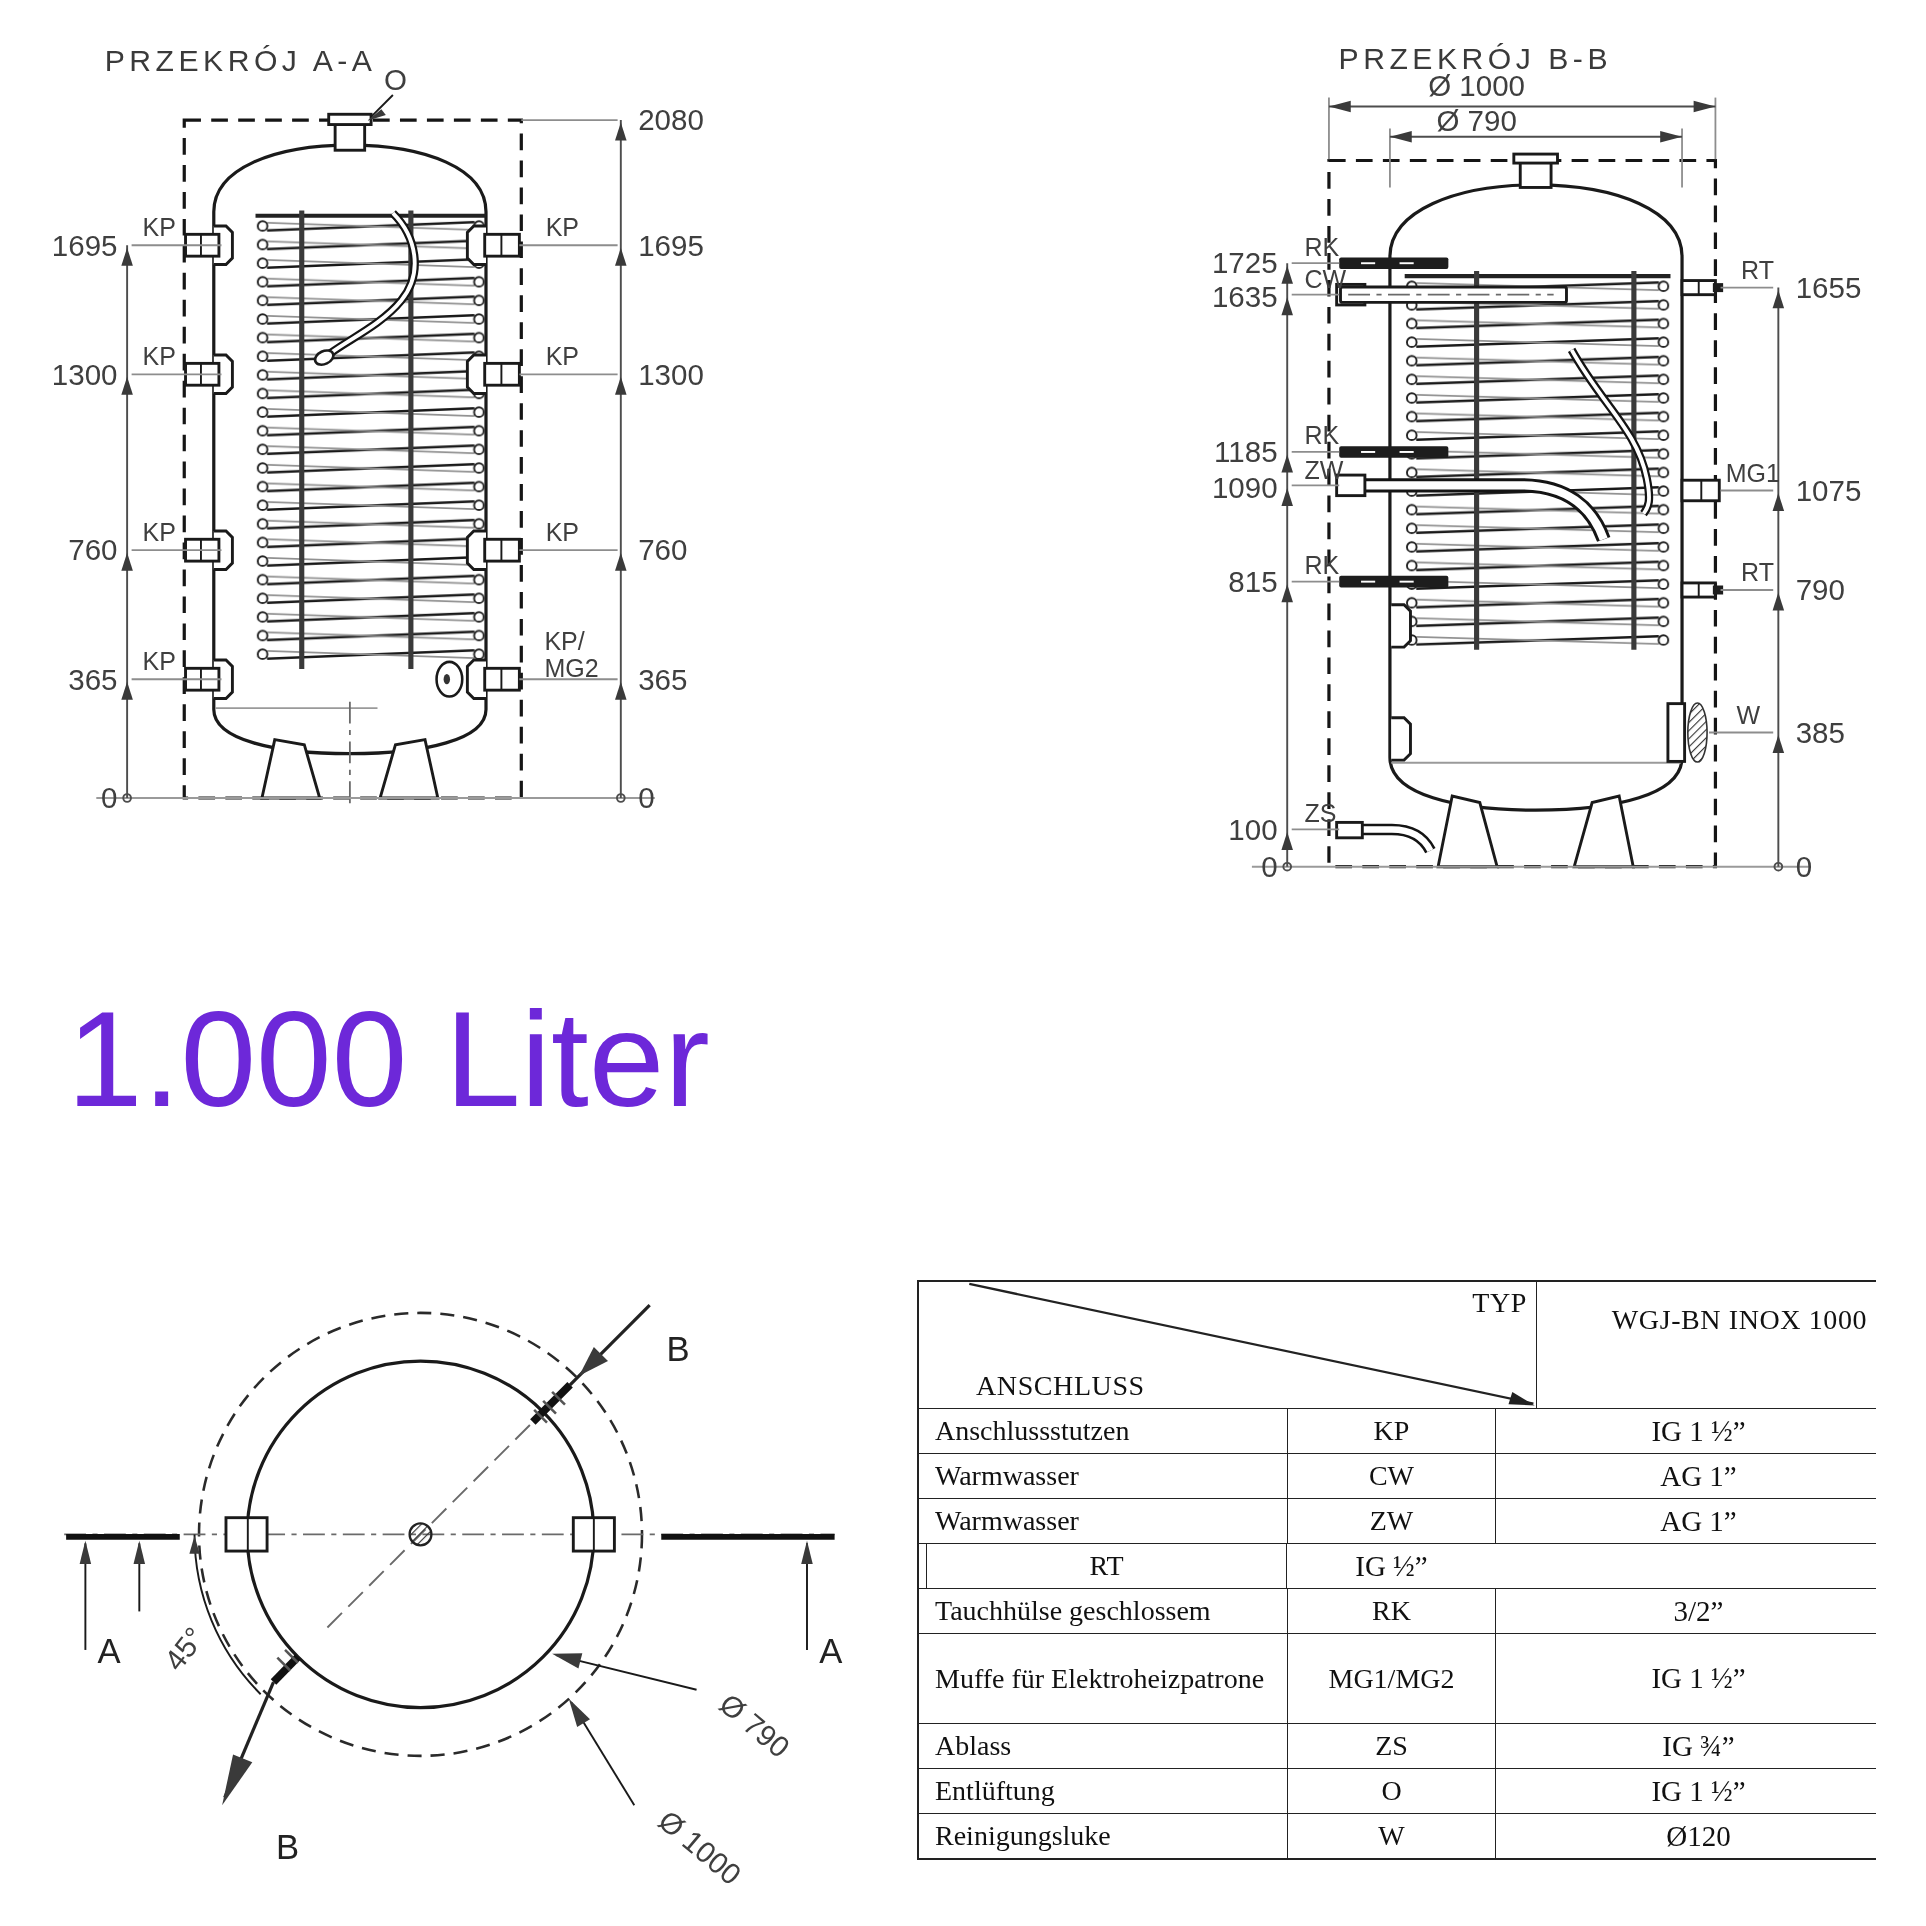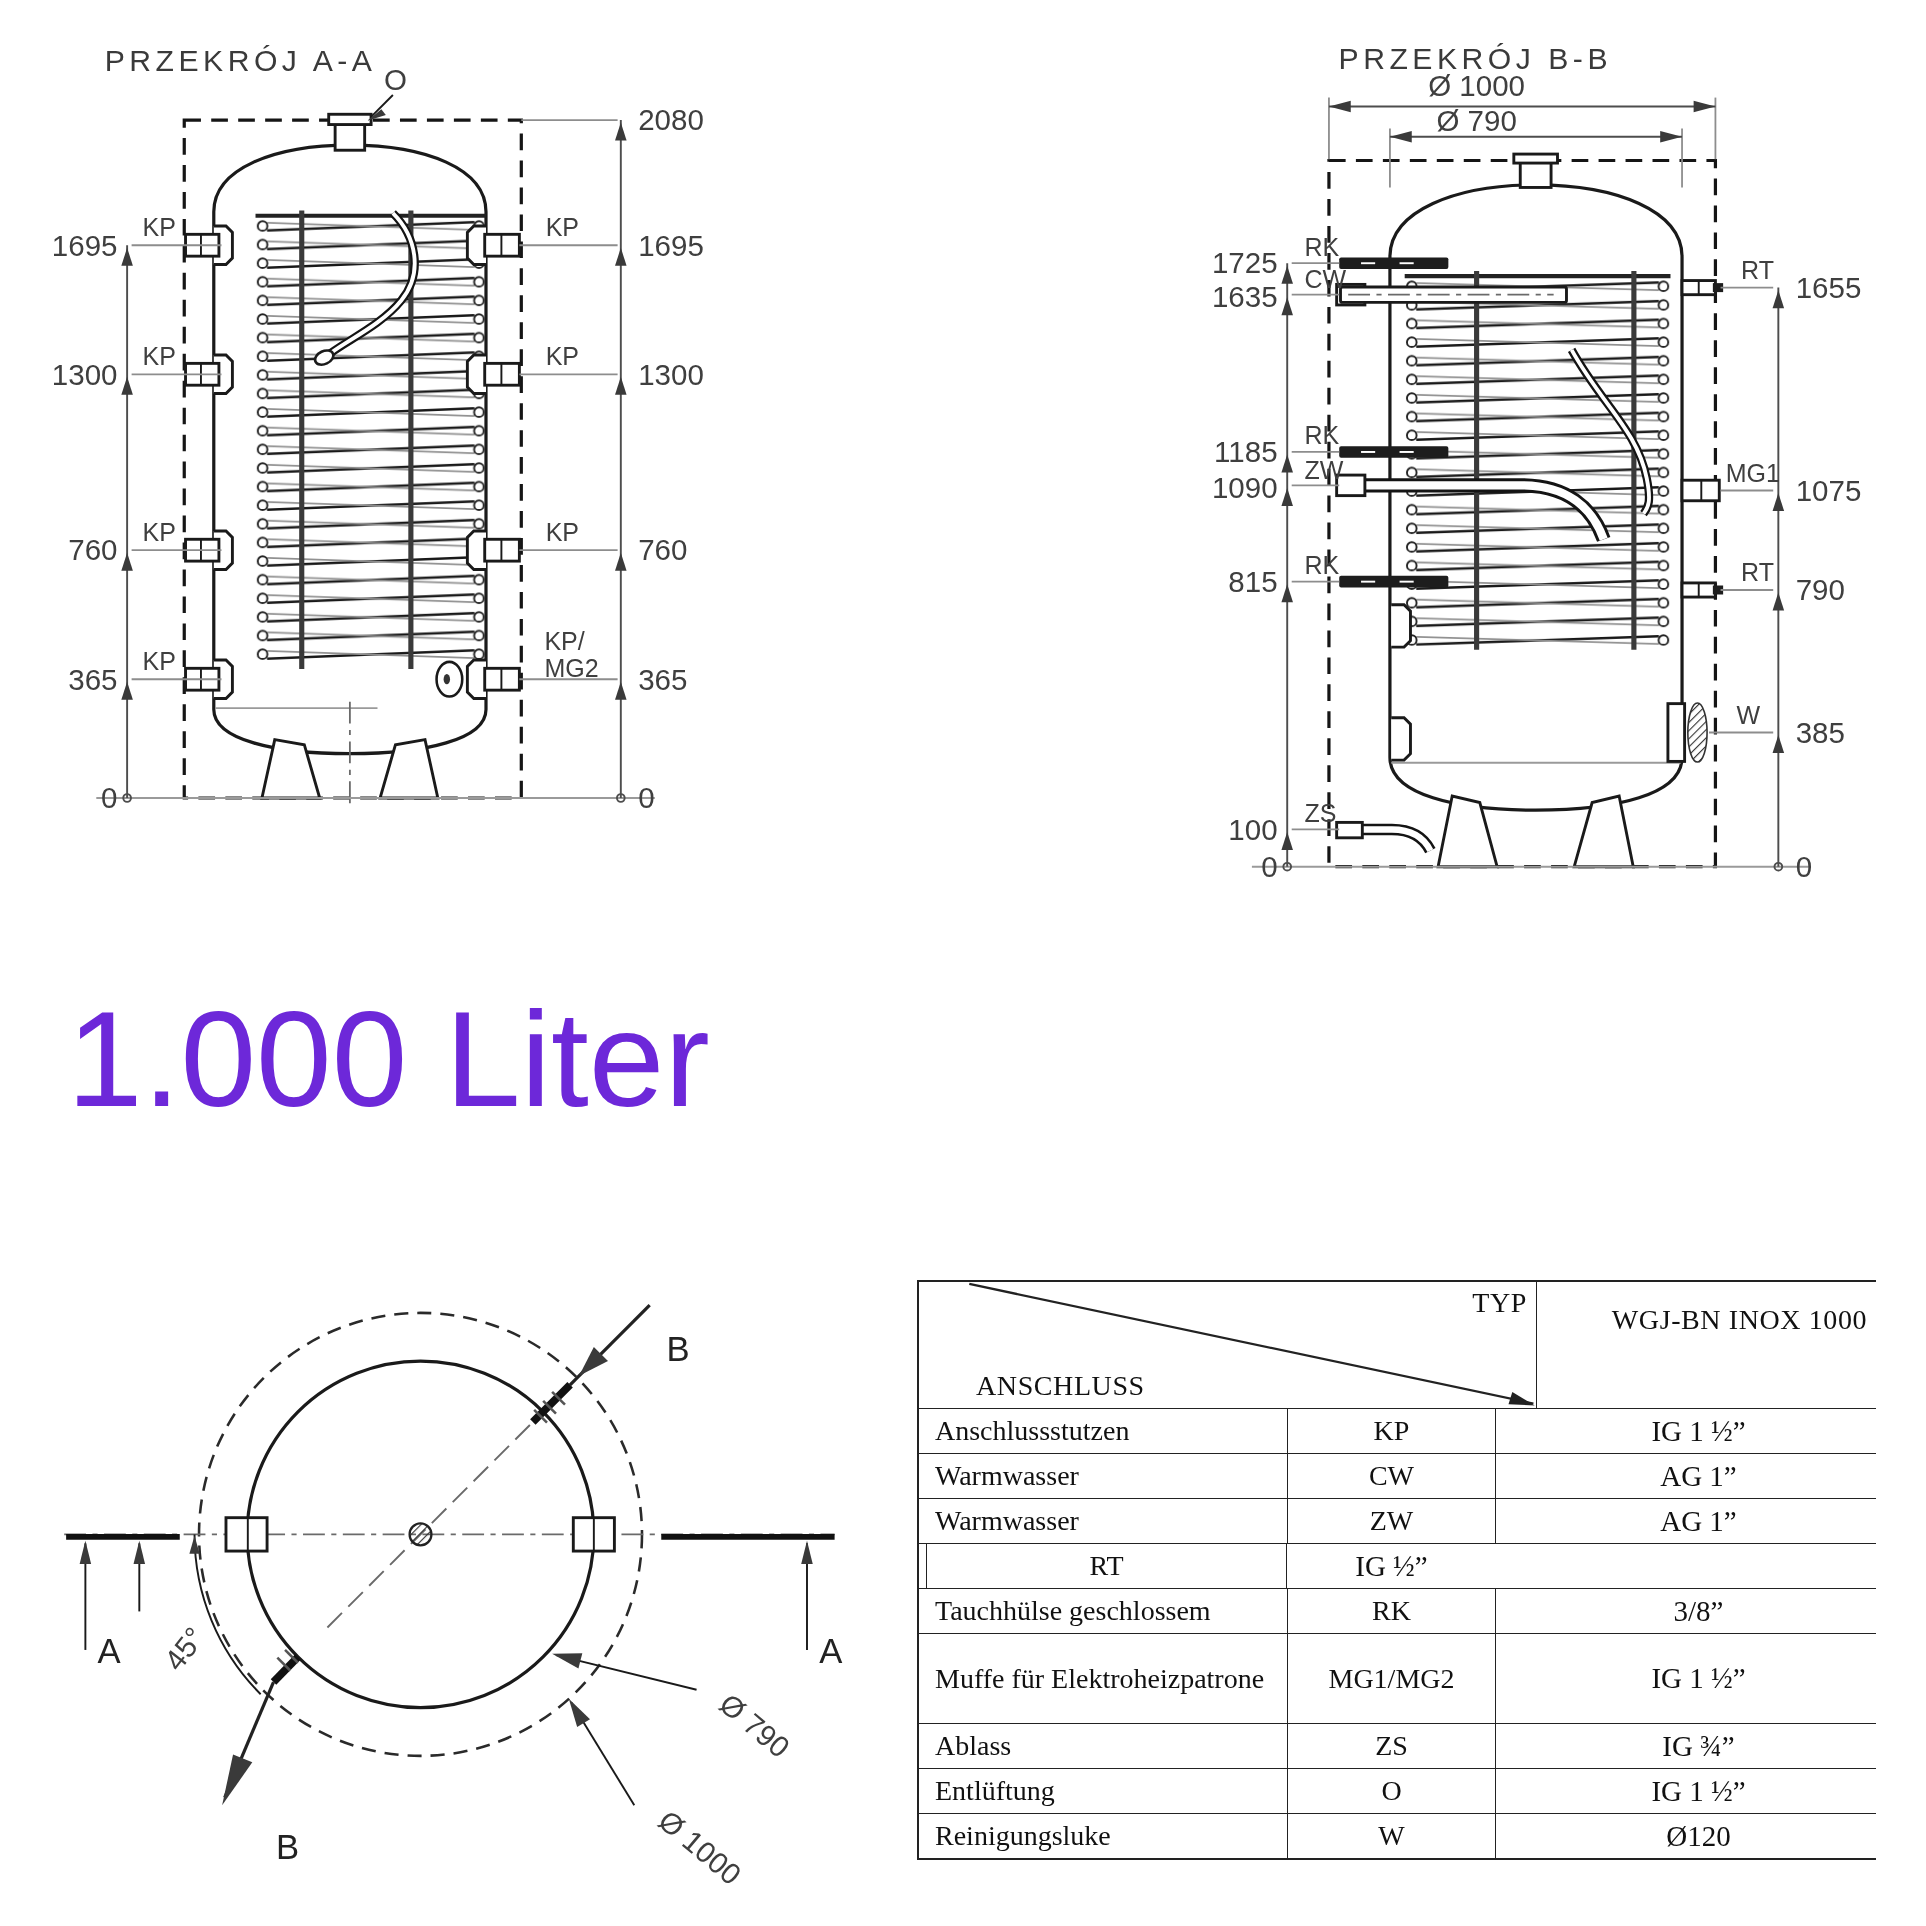--- a/index.html
+++ b/index.html
@@ -414,21 +414,21 @@
     <div class="td td-code">ZW</div>
     <div class="td td-size">AG 1”</div>
   </div>
   <div class="tr trow">
     <div class="td td-code">RT</div>
     <div class="td td-size">IG ½”</div>
   </div>
   <div class="tr trow">
     <div class="td td-name">Tauchhülse geschlossem</div>
     <div class="td td-code">RK</div>
-    <div class="td td-size">3/8”</div>
+    <div class="td td-size">3/2”</div>
   </div>
   <div class="tr tall trow">
     <div class="td td-name">Muffe für Elektroheizpatrone</div>
     <div class="td td-code">MG1/MG2</div>
     <div class="td td-size">IG 1 ½”</div>
   </div>
   <div class="tr trow">
     <div class="td td-name">Ablass</div>
     <div class="td td-code">ZS</div>
     <div class="td td-size">IG ¾”</div>

